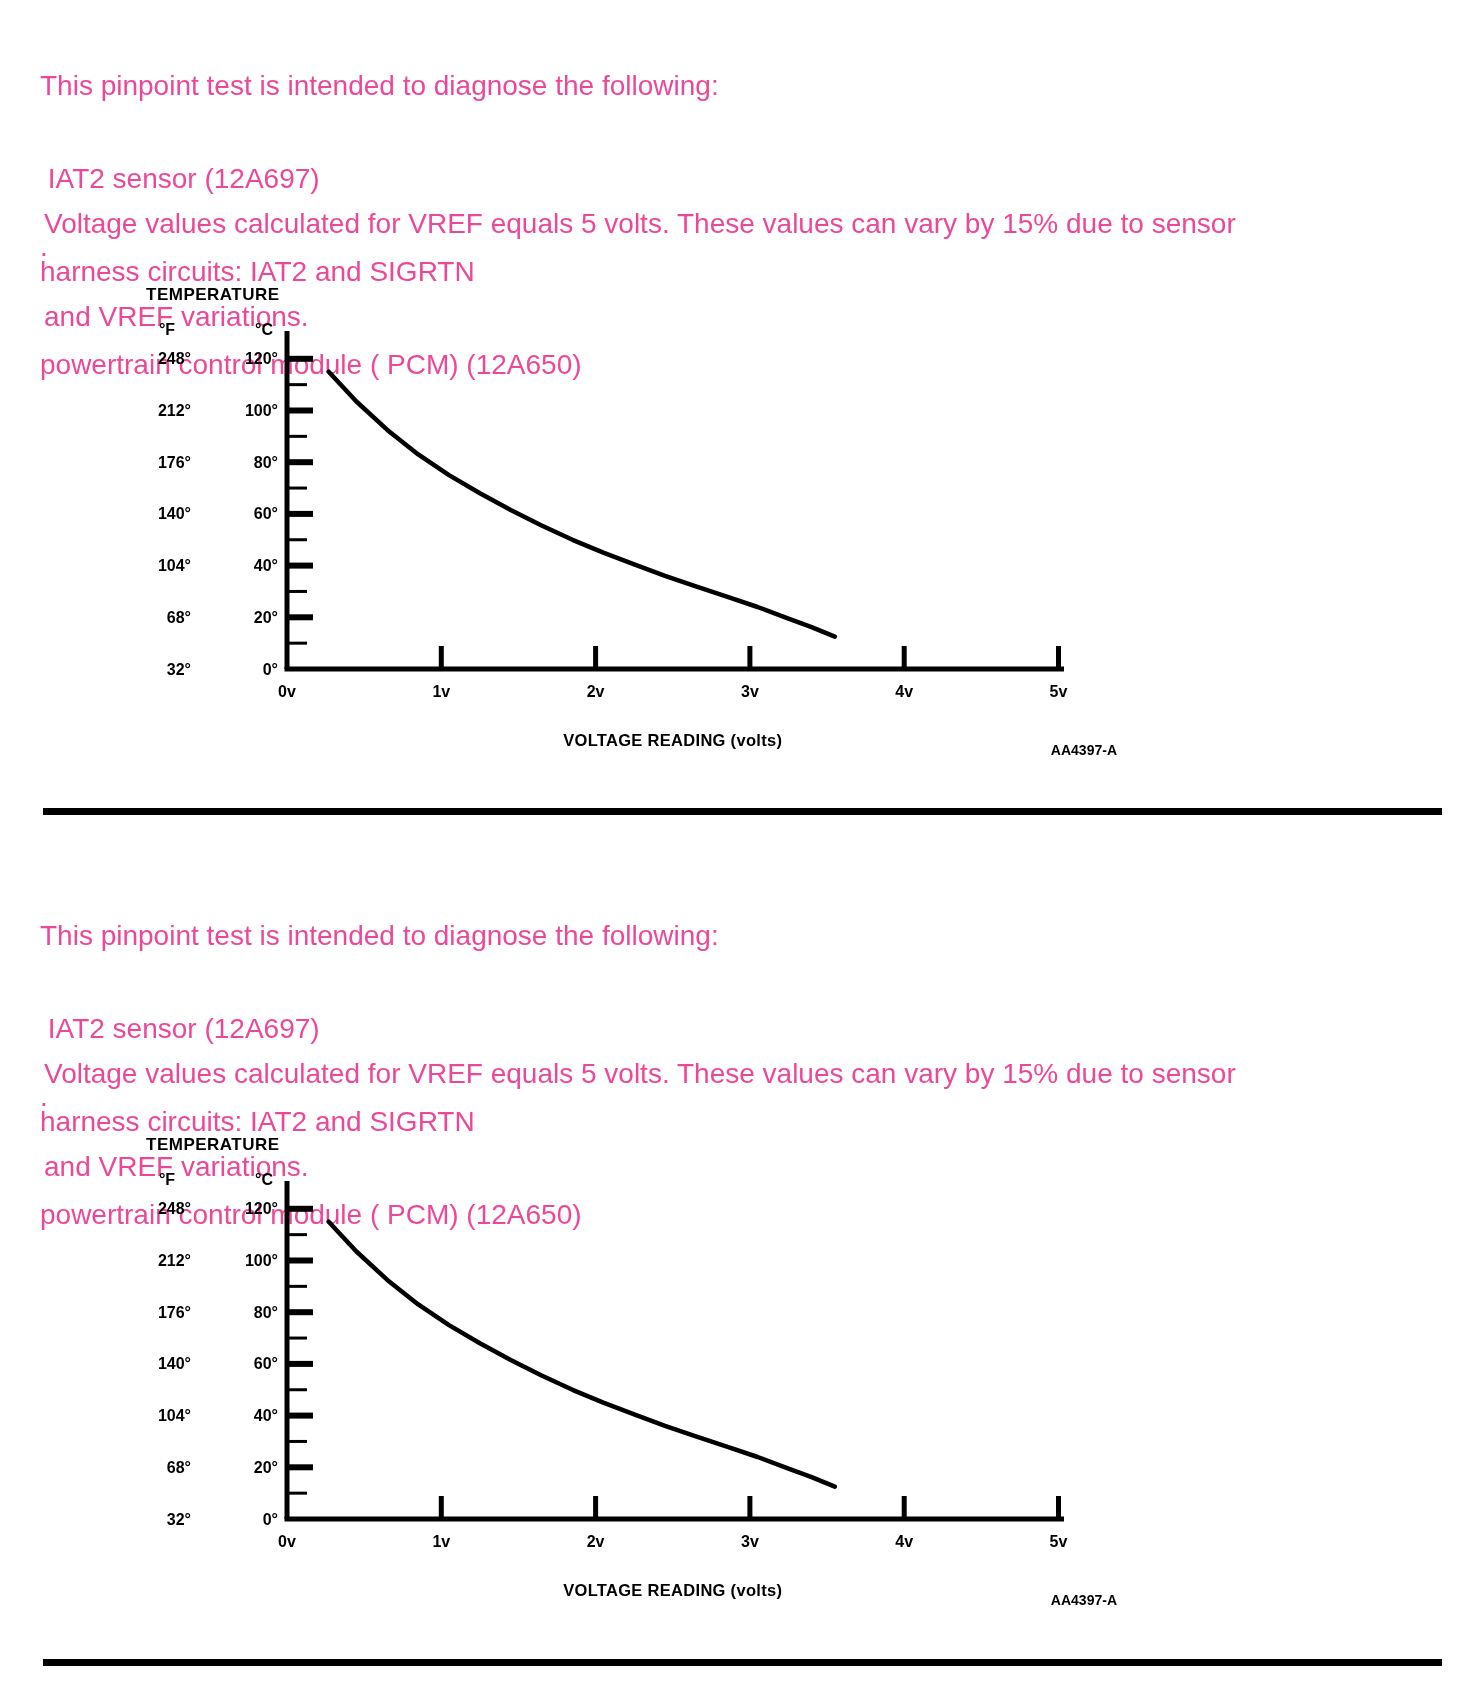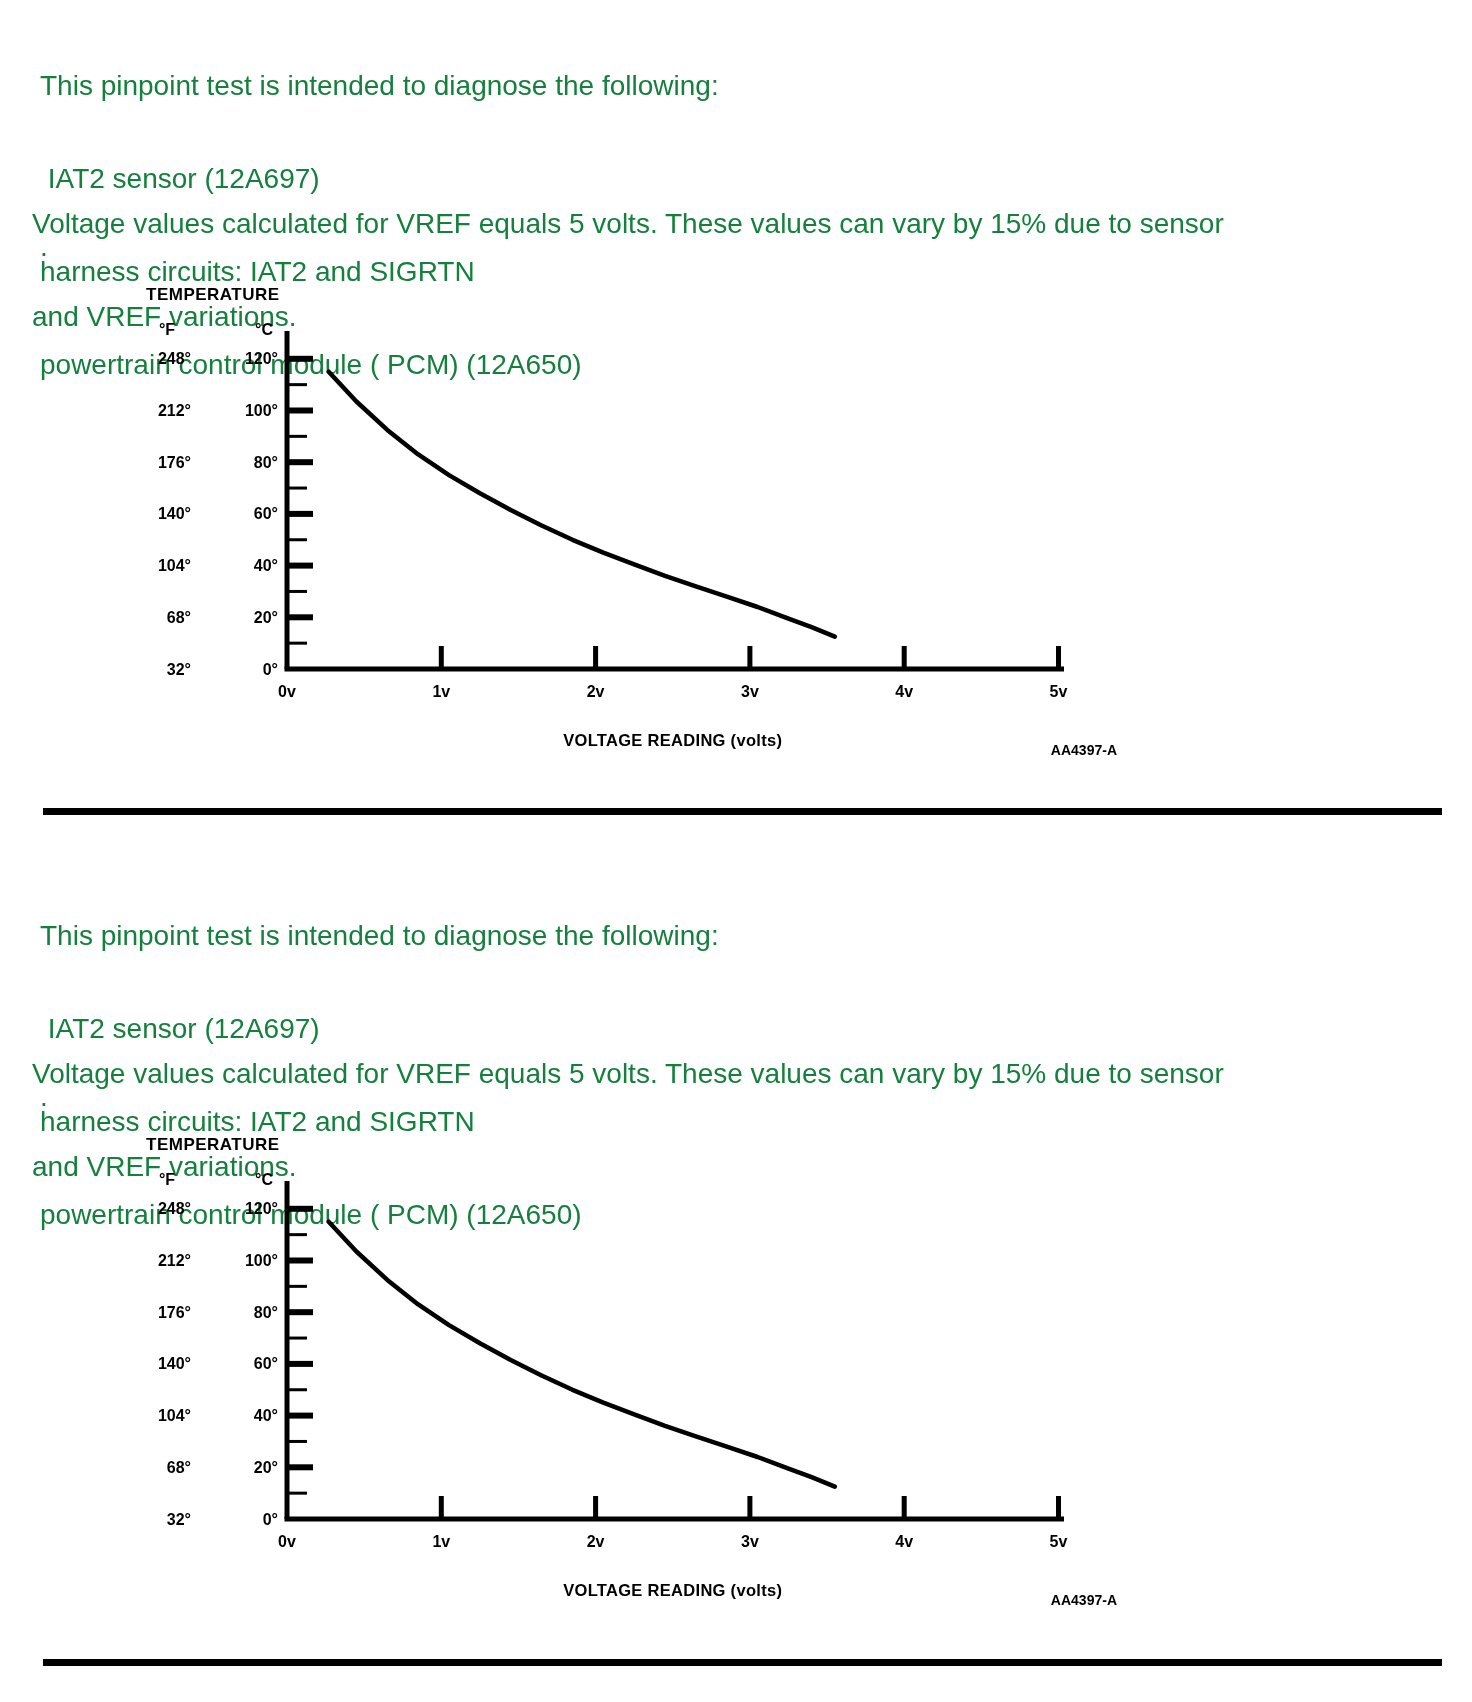--- a/index.html
+++ b/index.html
@@ -1,22 +1,22 @@
 <!DOCTYPE html>
 <html><head>
 <meta charset="utf-8">
 <style>
   html,body{margin:0;padding:0;background:#fff;}
   .page{
     position:relative;width:1472px;height:1702px;background:#ffffff;
-    font-family:"Liberation Sans",sans-serif;color:#15803d;overflow:hidden;
+    font-family:"Liberation Sans",sans-serif;color:#ec4899;overflow:hidden;
   }
   .doc-section{position:absolute;left:0;width:1472px;height:810px;}
   .intro{position:absolute;left:40px;top:8px;font-size:28px;line-height:31px;white-space:pre;}
-  .note{position:absolute;left:32px;top:146px;font-size:28px;line-height:31px;white-space:pre;}
+  .note{position:absolute;left:44px;top:146px;font-size:28px;line-height:31px;white-space:pre;}
   .stray{position:absolute;left:40px;top:231px;font-size:28px;line-height:31px;}
   .chart{position:absolute;left:0;top:250px;width:1180px;height:540px;}
   .hr{position:absolute;left:43px;width:1399px;height:7px;background:#000;}
   
   .ct-title{font:bold 17px "Liberation Sans",sans-serif;letter-spacing:.5px;fill:#000;}
   .ct-lab{font:bold 16px "Liberation Sans",sans-serif;fill:#000;}
   .ct-xlabel{font:bold 16.5px "Liberation Sans",sans-serif;letter-spacing:.3px;fill:#000;}
   .ct-fig{font:bold 14px "Liberation Sans",sans-serif;fill:#000;}
 </style>
 </head>

